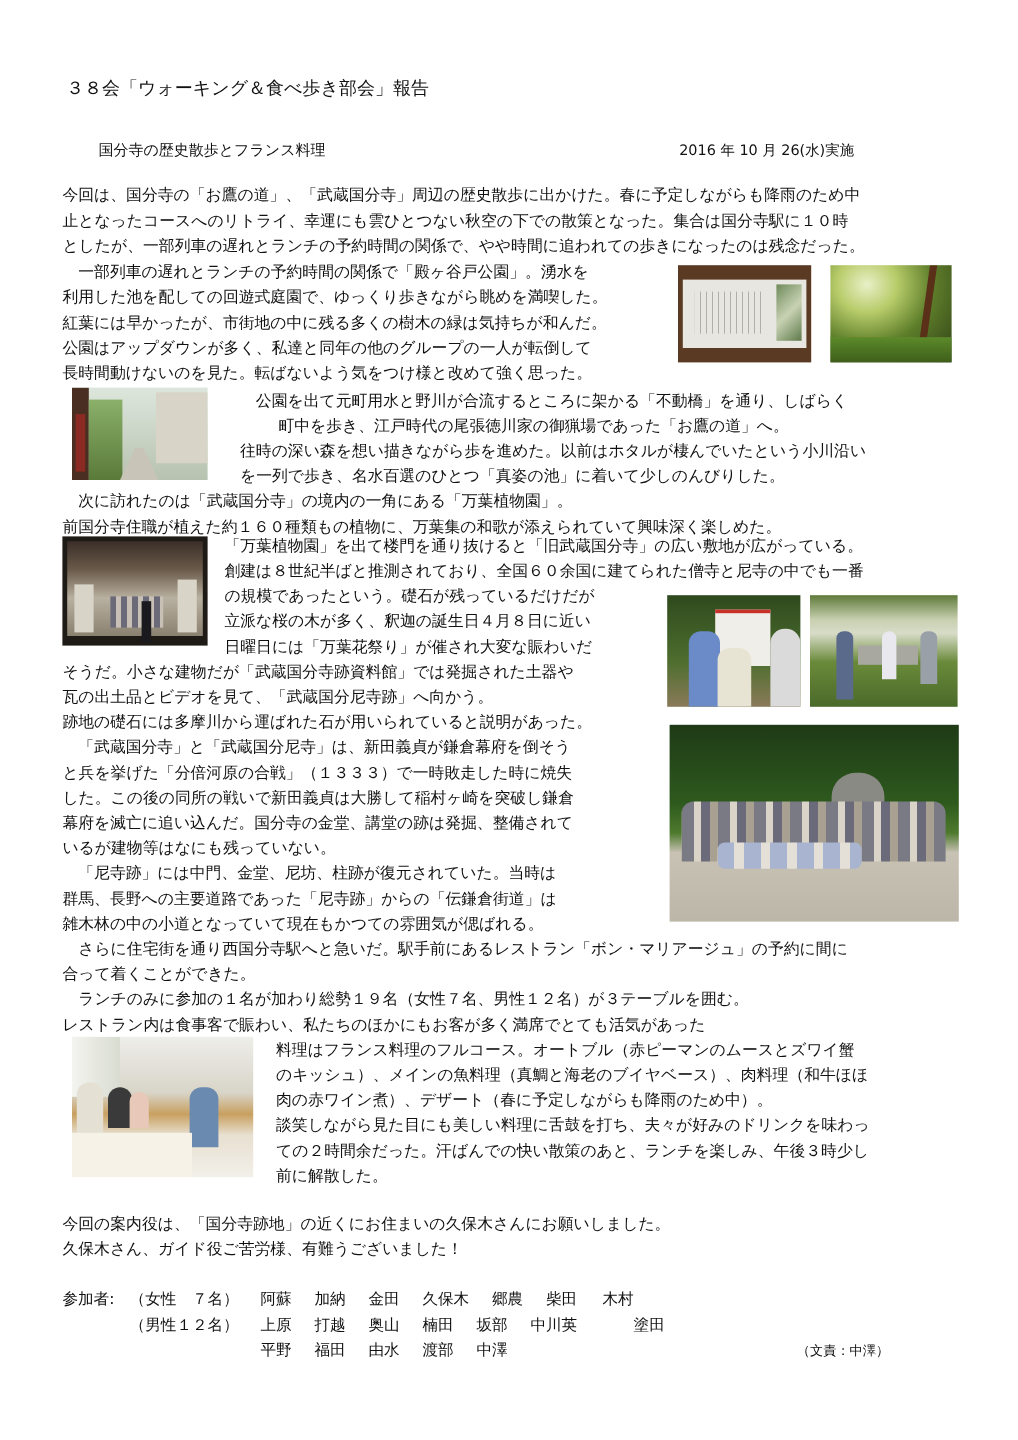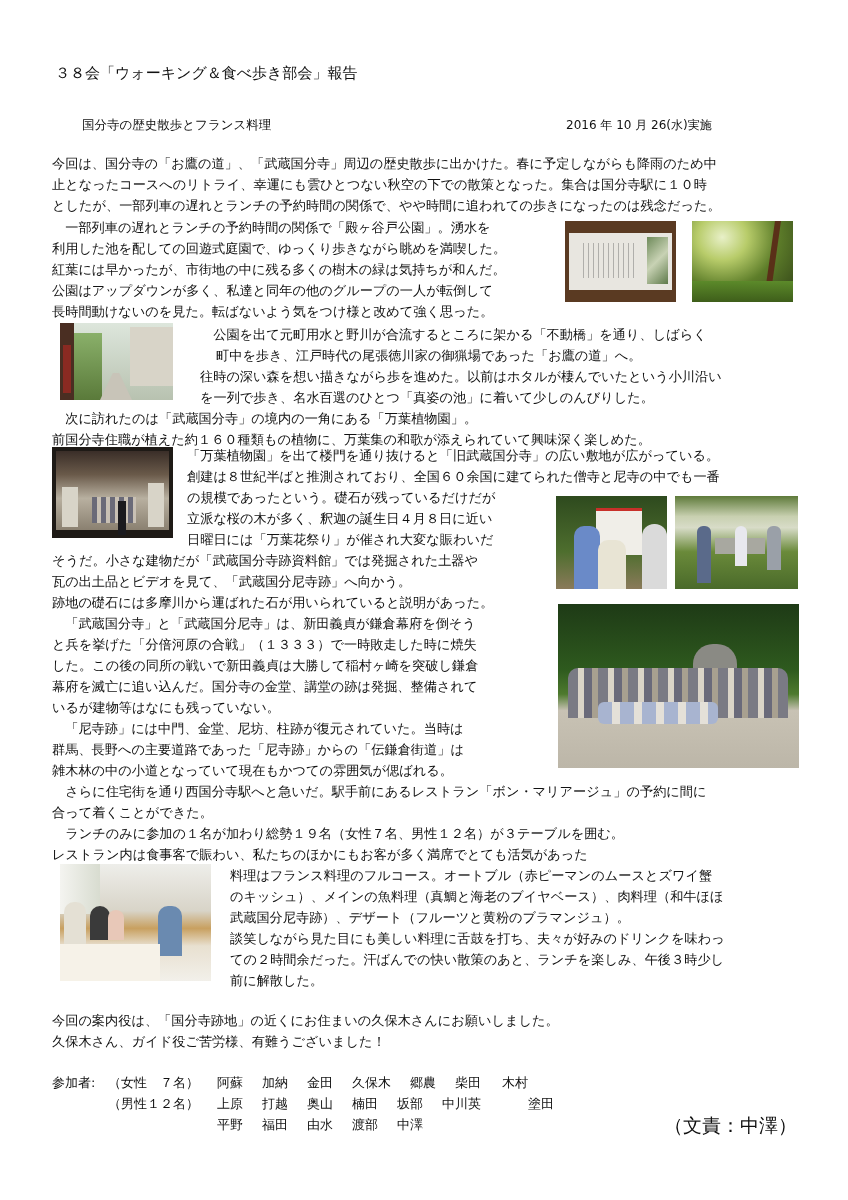--- a/index.html
+++ b/index.html
@@ -43,21 +43,21 @@
 
 <div class="photo" style="left:60px;top:323px;width:113px;height:77px;background:linear-gradient(#dde6dc,#b8c2b0);">
   <div class="in" style="left:0;top:0;width:14px;bottom:0;background:#4a2e22;"></div>
   <div class="in" style="left:3px;top:22px;width:8px;height:48px;background:#8a2a22;"></div>
   <div class="in" style="left:14px;top:10px;width:28px;bottom:0;background:linear-gradient(#8ab06a,#5a7a3a);"></div>
   <div class="in" style="left:70px;top:4px;right:0;bottom:14px;background:#d8d4c8;"></div>
   <div class="in" style="left:40px;top:50px;width:32px;bottom:0;background:#c8c4b8;clip-path:polygon(40% 0,60% 0,100% 100%,0 100%);"></div>
 </div>
 
 <div class="t" style="left:200px;top:325px;">　公園を出て元町用水と野川が合流するところに架かる「不動橋」を通り、しばらく</div>
-<div class="t" style="left:200px;top:346px;padding-left:16px;">町中を歩き、江戸時代の尾張徳川家の御猟場であった「お鷹の道」へ。</div>
+<div class="t" style="left:216px;top:346px;padding-left:16px;">町中を歩き、江戸時代の尾張徳川家の御猟場であった「お鷹の道」へ。</div>
 <div class="t" style="left:200px;top:367px;">往時の深い森を想い描きながら歩を進めた。以前はホタルが棲んでいたという小川沿い</div>
 <div class="t" style="left:200px;top:388px;">を一列で歩き、名水百選のひとつ「真姿の池」に着いて少しのんびりした。</div>
 
 <div class="t" style="left:52px;top:409px;">　次に訪れたのは「武蔵国分寺」の境内の一角にある「万葉植物園」。</div>
 <div class="t ul" style="left:52px;top:430px;">前国分寺住職が植えた約１６０種類もの植物に、万葉集の和歌が添えられていて興味深く楽しめた。</div>
 
 <div class="photo" style="left:52px;top:447px;width:121px;height:91px;background:#1e1a16;">
   <div class="in" style="left:4px;top:4px;right:4px;bottom:8px;background:linear-gradient(#3a2e28 0%,#6a5a4a 30%,#b8b0a0 60%,#8a8070 100%);"></div>
   <div class="in" style="left:10px;top:40px;width:16px;height:40px;background:#d8d4c8;"></div>
   <div class="in" style="left:96px;top:36px;width:16px;height:44px;background:#d8d4c8;"></div>
@@ -112,21 +112,21 @@
   <div class="in" style="left:0;top:0;width:40px;height:50px;background:linear-gradient(90deg,#f4f4f0,#d8dcd0);"></div>
   <div class="in" style="left:4px;top:38px;width:22px;height:50px;background:#e4e0d4;border-radius:10px 10px 0 0;"></div>
   <div class="in" style="left:30px;top:42px;width:20px;height:34px;background:#3a3a3a;border-radius:10px 10px 0 0;"></div>
   <div class="in" style="left:48px;top:46px;width:16px;height:30px;background:#e8c8b8;border-radius:8px 8px 0 0;"></div>
   <div class="in" style="left:98px;top:42px;width:24px;height:50px;background:#6a8ab0;border-radius:10px 10px 0 0;"></div>
   <div class="in" style="left:0;top:80px;width:100px;height:37px;background:#f6f2e8;"></div>
 </div>
 
 <div class="t" style="left:230px;top:866px;">料理はフランス料理のフルコース。オートブル（赤ピーマンのムースとズワイ蟹</div>
 <div class="t" style="left:230px;top:887px;">のキッシュ）、メインの魚料理（真鯛と海老のブイヤベース）、肉料理（和牛ほほ</div>
-<div class="t" style="left:230px;top:908px;">武蔵国分尼寺跡）、デザート（フルーツと黄粉のブラマンジュ）。</div>
+<div class="t" style="left:230px;top:908px;">肉の赤ワイン煮）、デザート（春に予定しながらも降雨のため中）。</div>
 <div class="t" style="left:230px;top:929px;">談笑しながら見た目にも美しい料理に舌鼓を打ち、夫々が好みのドリンクを味わっ</div>
 <div class="t" style="left:230px;top:950px;">ての２時間余だった。汗ばんでの快い散策のあと、ランチを楽しみ、午後３時少し</div>
 <div class="t" style="left:230px;top:971px;">前に解散した。</div>
 
 <div class="t" style="left:52px;top:1011px;">今回の案内役は、「国分寺跡地」の近くにお住まいの久保木さんにお願いしました。</div>
 <div class="t" style="left:52px;top:1032px;">久保木さん、ガイド役ご苦労様、有難うございました！</div>
 
 <div class="names">
   <span style="left:52px;top:1074px;">参加者:</span>
   <span style="left:108px;top:1074px;">（女性　７名）</span>
@@ -148,13 +148,13 @@
   <span style="left:442px;top:1095px;">中川英</span>
   <span style="left:528px;top:1095px;">塗田</span>
 
   <span style="left:217px;top:1116px;">平野</span>
   <span style="left:262px;top:1116px;">福田</span>
   <span style="left:307px;top:1116px;">由水</span>
   <span style="left:352px;top:1116px;">渡部</span>
   <span style="left:397px;top:1116px;">中澤</span>
 </div>
 
-<div class="t" style="left:664px;top:1116px;font-size:19px;">（文責：中澤）</div>
+<div class="t" style="left:664px;top:1116px;font-size:11px;">（文責：中澤）</div>
 
 </body></html>

